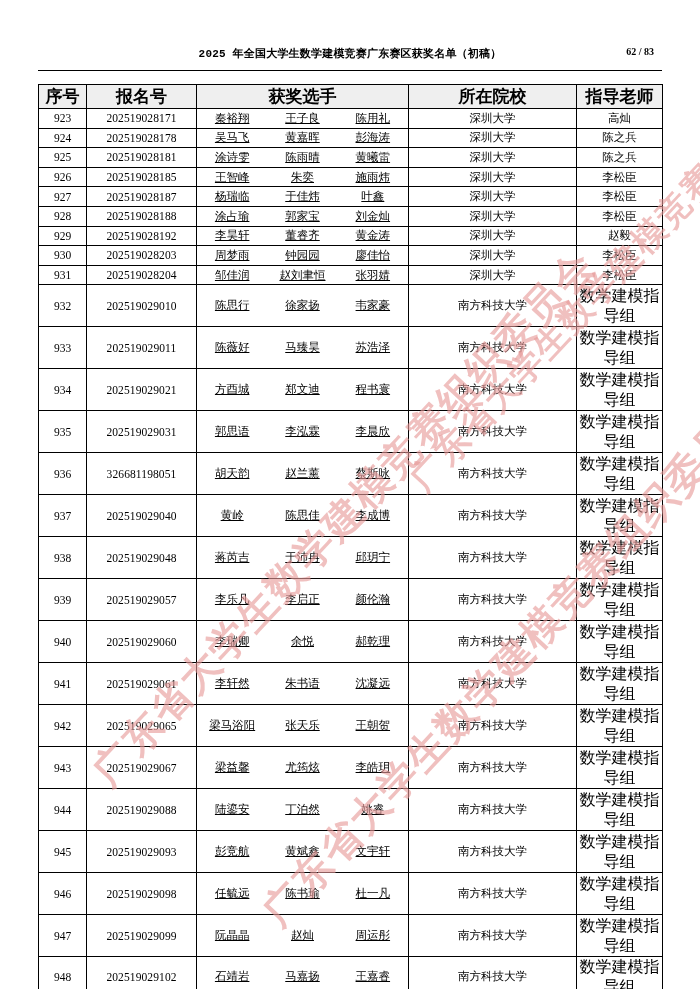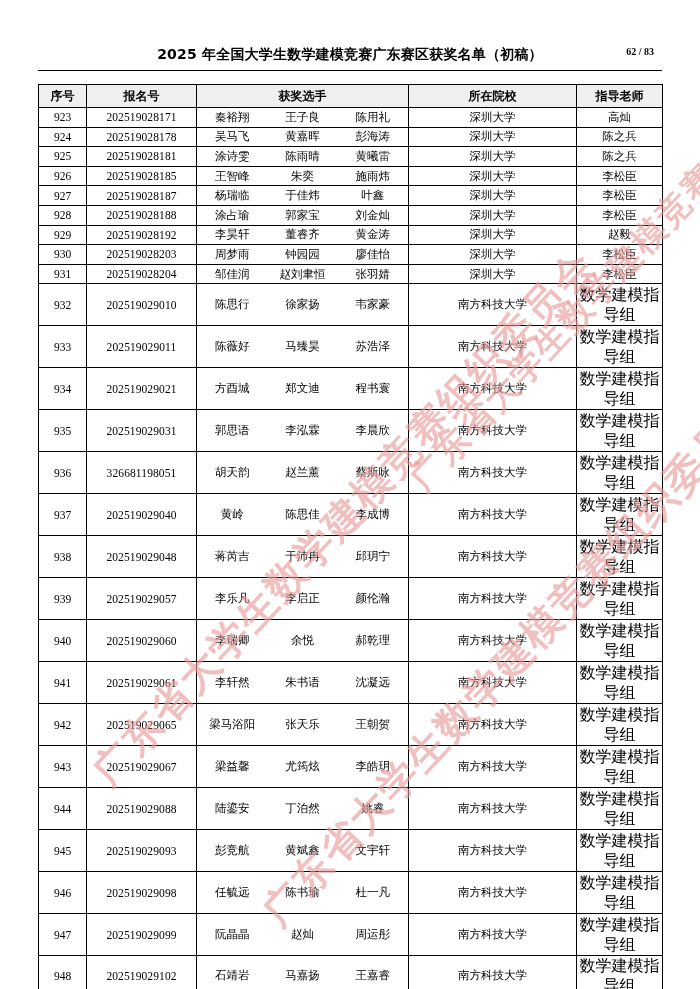--- a/index.html
+++ b/index.html
@@ -43,24 +43,25 @@
     width: 624px;
     height: 26px;
     border-bottom: 1.6px solid #000;
     z-index: 2;
   }
   #header-title {
     position: absolute;
     left: 0; right: 0;
     top: 2px;
     text-align: center;
-    font-size: 14px;
+    font-size: 11px;
     font-weight: 700;
     color: #000;
     letter-spacing: .2px;
+    font-family: Liberation Mono, monospace;
   }
   #header-pageno {
     position: absolute;
     right: 8px;
     top: 2px;
     font-size: 10px;
     font-weight: 700;
     color: #000;
     font-family: "Liberation Serif", serif;
     margin-left: 35px;
@@ -81,21 +82,21 @@
   #award-table td {
     border: 1px solid #000;
     text-align: center;
     vertical-align: middle;
     color: #000;
     background: transparent;
     padding: 0;
   }
   #award-table th {
     height: 22px;
-    font-size: 12px;
+    font-size: 17px;
     font-weight: 700;
     background: #efefef;
   }
   #award-table td {
     font-size: 11.5px;
     font-weight: 400;
   }
   .c-seq    { width: 48px; }
   .c-reg    { width: 110px; }
   .c-wins   { width: 212px; }
@@ -110,20 +111,21 @@
     font-family: "Liberation Serif", serif;
     font-size: 11.5px;
     letter-spacing: .1px;
   }
   .winners {
     display: flex;
     flex-direction: row;
     justify-content: space-around;
     align-items: center;
     width: 100%;
+    text-decoration: underline;
   }
   .winners span {
     flex: 1 1 0;
     text-align: center;
     font-size: 11.5px;
     white-space: nowrap;
   }
   .row-short td { height: 18.6px; margin-left: 20px; }
   .row-tall  td { height: 41px; }
   .teacher-two {

